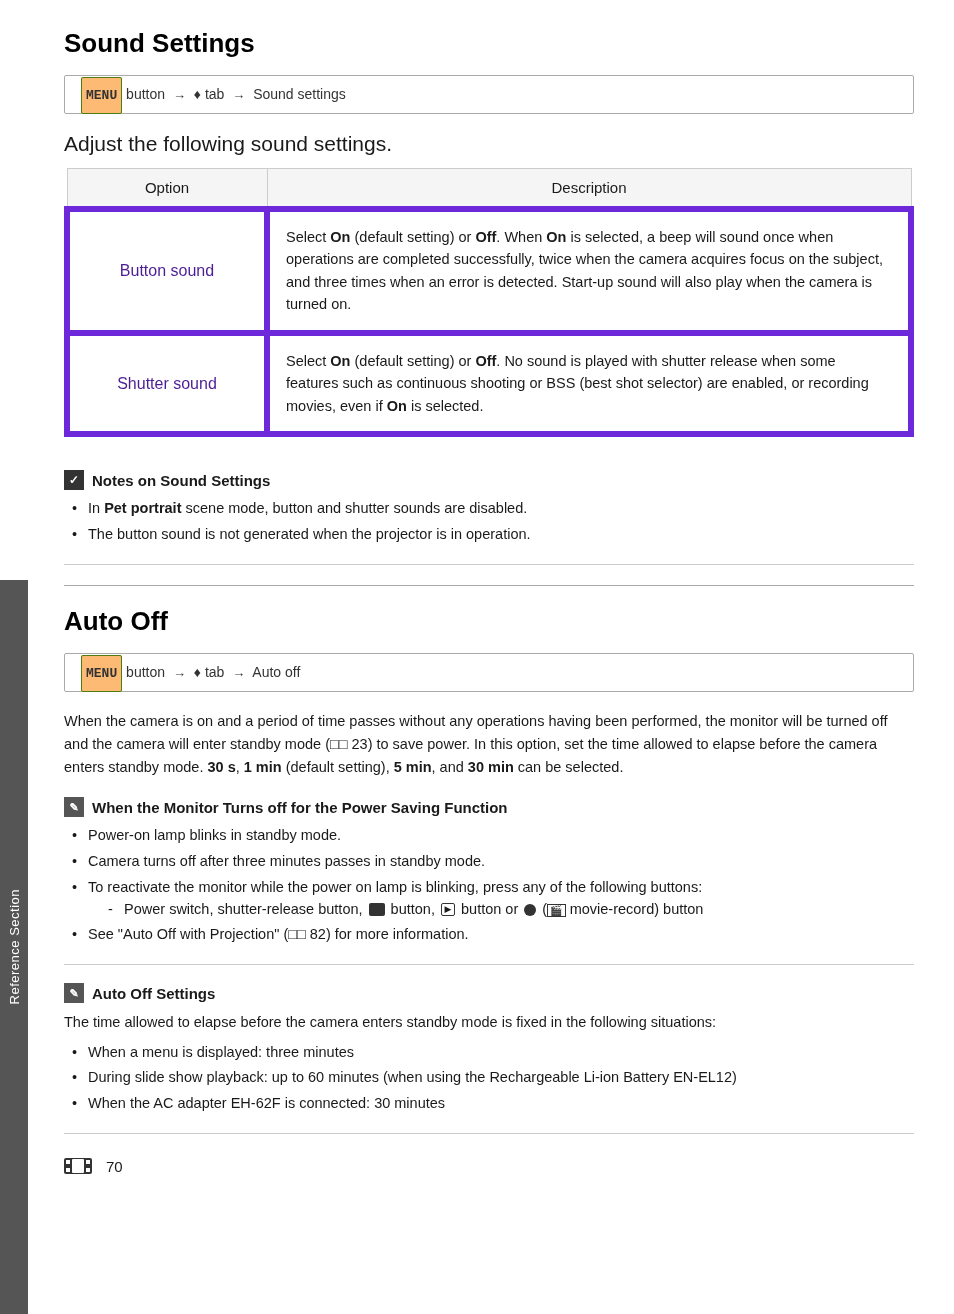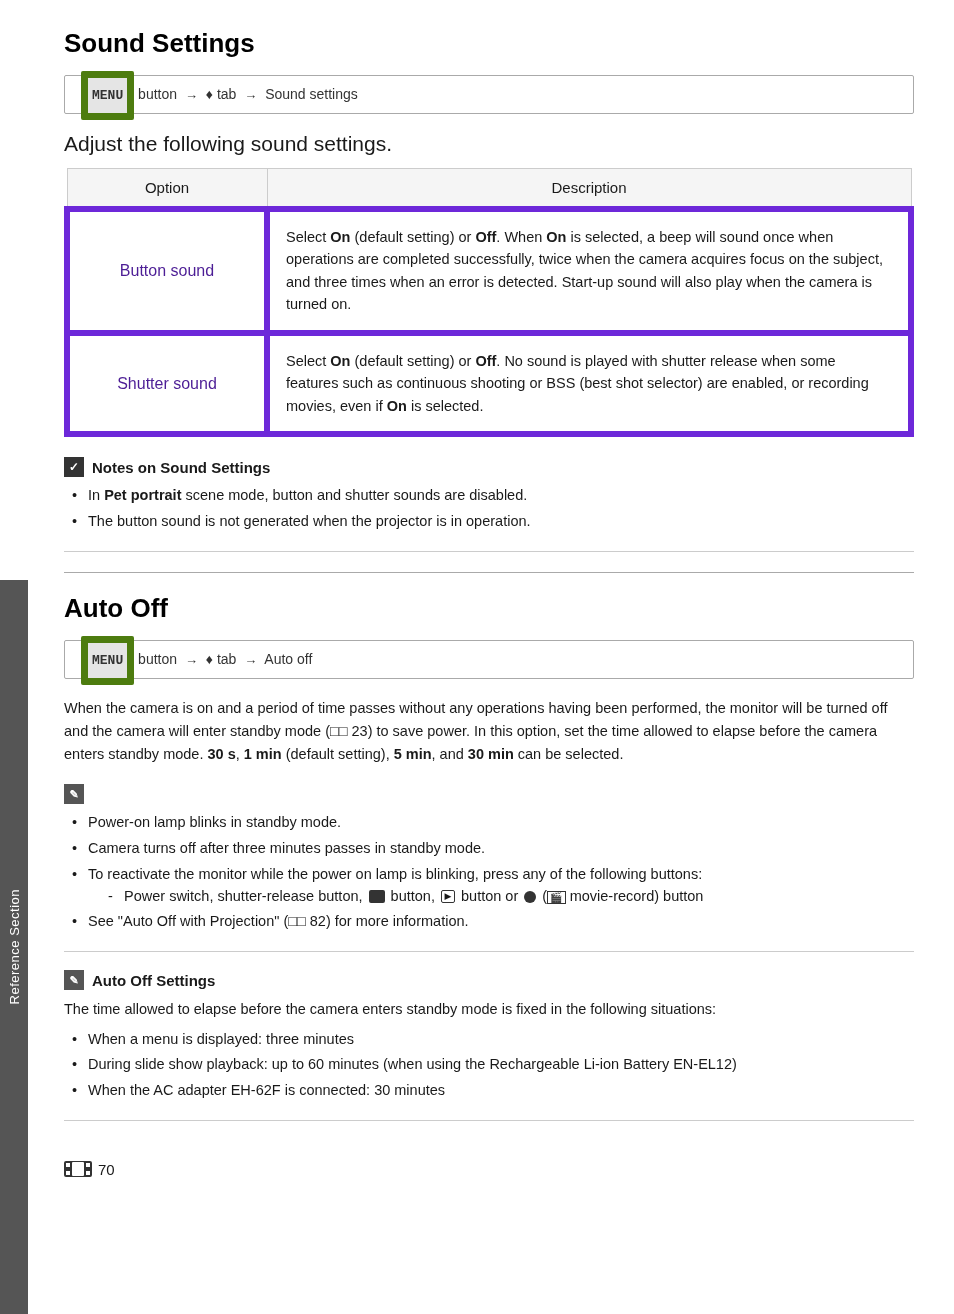--- a/index.html
+++ b/index.html
@@ -68,41 +68,41 @@
       color: #333;
       margin-bottom: 18px;
       background: #fff;
       width: 100%;
     }
 
     .menu-path-box .menu-keyword {
       font-family: 'Courier New', monospace;
       font-weight: bold;
       font-size: 13px;
-      background: #e5e5e5;
-      border: 7px solid #4d7c0f;
+      background: #fdba74;
+      border: 1px solid #4d7c0f;
       padding: 10px 4px;
       border-radius: 2px;
     }
 
     .arrow {
       margin: 0 4px;
       font-size: 13px;
     }
 
     .intro-text {
       font-size: 21px;
       margin-bottom: 12px;
       color: #1a1a1a;
     }
 
     .settings-table {
       width: 100%;
       border-collapse: collapse;
-      margin-bottom: 20px;
+      margin-bottom: 33px;
       font-size: 14.5px;
     }
 
     .settings-table th {
       background: #f5f5f5;
       border: 1px solid #ccc;
       padding: 10px 14px;
       text-align: center;
       font-weight: normal;
       font-size: 15px;
@@ -217,22 +217,22 @@
     .auto-off-body {
       font-size: 14.5px;
       line-height: 1.6;
       margin-bottom: 18px;
       color: #1a1a1a;
     }
 
     .page-footer {
       display: flex;
       align-items: center;
-      gap: 6px;
-      margin-top: 40px;
+      gap: 14px;
+      margin-top: 24px;
       font-size: 15px;
     }
   </style>
 </head>
 <body>
 
 <div class="page-wrapper">
 
   <div class="side-tab">
     <span class="side-tab-text">Reference Section</span>
@@ -314,20 +314,21 @@
 
       
       <p class="auto-off-body">
         When the camera is on and a period of time passes without any operations having been performed, the monitor will be turned off and the camera will enter standby mode (□□ 23) to save power. In this option, set the time allowed to elapse before the camera enters standby mode. <strong>30 s</strong>, <strong>1 min</strong> (default setting), <strong>5 min</strong>, and <strong>30 min</strong> can be selected.
       </p>
 
       
       <div class="note-box">
         <div class="note-header">
           <span class="pencil-icon">✎</span>
+          <span>When the Monitor Turns off for the Power Saving Function</span>
         </div>
         <ul class="bullet-list">
           <li>Power-on lamp blinks in standby mode.</li>
           <li>Camera turns off after three minutes passes in standby mode.</li>
           <li>
             To reactivate the monitor while the power on lamp is blinking, press any of the following buttons:
             <ul class="sub-list">
               <li>
                 Power switch, shutter-release button,
                 <span style="display:inline-block;width:16px;height:13px;background:#333;border-radius:2px;vertical-align:middle;margin:0 2px;"></span>

